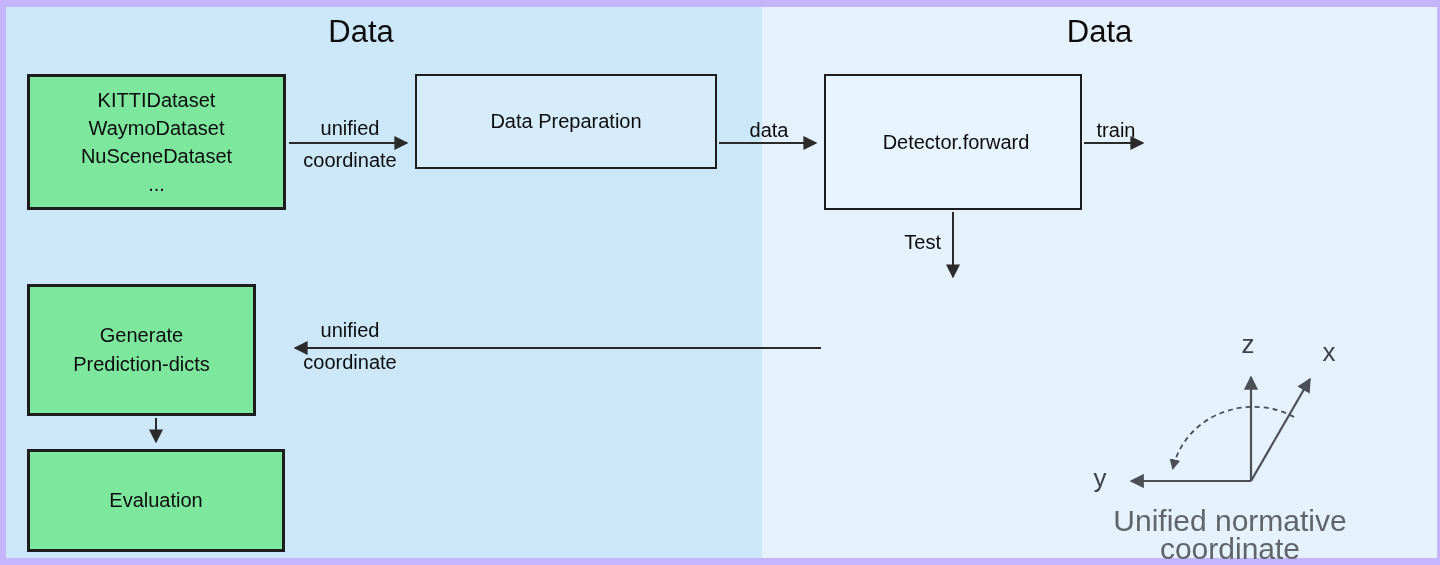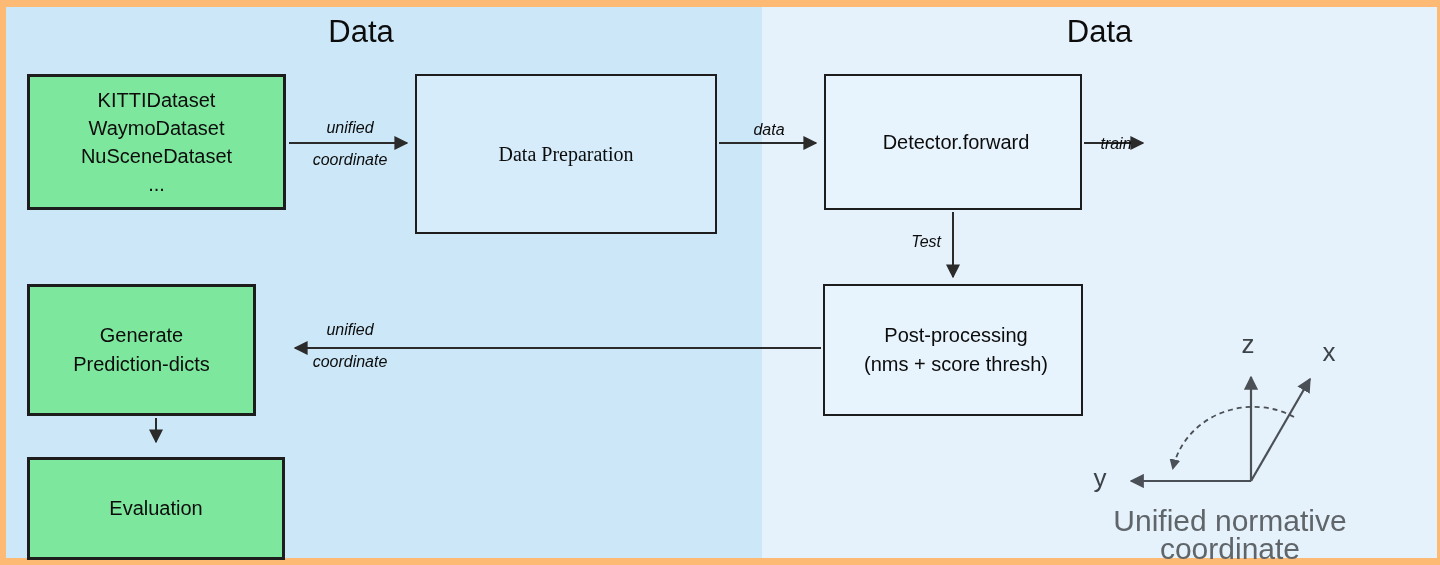--- a/index.html
+++ b/index.html
@@ -1,44 +1,44 @@
 <!DOCTYPE html>
 <html style="--panel_data_bg: #cce8f8; --panel_model_bg: #e5f2fb; --green_box_fill: #7de79d; --blue_box_fill_left: #d6ecfa; --blue_box_fill_right: #e8f4fd; --box_border: #1d1d1d; --arrow: #2b2b2b; --axes: #4a5056; --caption_text: #5f6569; --text: #111111;"><head>
 <meta charset="utf-8">
 <style>
   html,body{margin:0;padding:0;background:#ffffff;}
   .stage{
-    position:relative;width:1440px;height:565px;background:#fdba74;overflow:hidden;
+    position:relative;width:1440px;height:565px;background:#c4b5fd;overflow:hidden;
     font-family:"Liberation Sans","DejaVu Sans",sans-serif;color:var(--text,#111);
   }
   .panel{position:absolute;top:7px;height:551px;}
   .panel-data{left:6px;width:756px;background:var(--panel_data_bg,#cce8f8);}
   .panel-model{left:762px;width:675px;background:var(--panel_model_bg,#e5f2fb);}
   .panel-title{position:absolute;font-size:31px;line-height:36px;text-align:center;color:#0c0c0c;}
   .title-data{left:6px;top:14px;width:710px;}
   .title-model{left:762px;top:14px;width:675px;}
   .box{
     position:absolute;display:flex;flex-direction:column;align-items:center;justify-content:center;
     text-align:center;font-size:20px;line-height:29px;color:#0c0c0c;box-sizing:border-box;
     border:2px solid var(--box_border,#1d1d1d);
   }
   .box-green{background:var(--green_box_fill,#7de79d);border-width:3px;}
   .box-blue-left{background:var(--blue_box_fill_left,#d6ecfa);}
   .box-blue-right{background:var(--blue_box_fill_right,#e8f4fd);padding-left:6px;}
   .box-datasets{left:27px;top:74px;width:259px;height:136px;line-height:28px;}
-  .box-dataprep{left:415px;top:74px;width:302px;height:160px;font-family:Liberation Serif, serif;}
+  .box-dataprep{left:415px;top:74px;width:302px;height:95px;}
   .box-detector{left:824px;top:74px;width:258px;height:136px;}
   .box-optimization{left:1150px;top:74px;width:256px;height:136px;}
   .box-postproc{left:823px;top:284px;width:260px;height:132px;}
   .box-generate{left:27px;top:284px;width:229px;height:132px;}
-  .box-evaluation{left:27px;top:449px;width:258px;height:103px;margin-top:8px;}
-  .edge-label{position:absolute;font-size:16px;line-height:32px;text-align:center;color:#0c0c0c;white-space:nowrap;font-style:italic;}
+  .box-evaluation{left:27px;top:449px;width:258px;height:103px;}
+  .edge-label{position:absolute;font-size:20px;line-height:32px;text-align:center;color:#0c0c0c;white-space:nowrap;}
   .lbl-unified-top{left:287px;top:112px;width:126px;}
   .lbl-data{left:719px;top:114px;width:100px;}
-  .lbl-train{left:1082px;top:128px;width:68px;}
+  .lbl-train{left:1082px;top:114px;width:68px;}
   .lbl-test{left:856px;top:226px;width:85px;text-align:right;}
   .lbl-prediction{left:690px;top:327px;width:125px;text-align:right;}
   .lbl-unified-bottom{left:287px;top:314px;width:126px;}
   .wires{position:absolute;left:0;top:0;pointer-events:none;}
   .axis-label{position:absolute;font-size:26px;line-height:28px;width:30px;text-align:center;color:#3d4449;}
   .lbl-z{left:1233px;top:330px;}
   .lbl-x{left:1314px;top:338px;}
   .lbl-y{left:1085px;top:464px;}
   .axes-caption{position:absolute;left:1040px;top:507px;width:380px;text-align:center;
     font-size:30px;line-height:28px;color:var(--caption_text,#5f6569);}
@@ -89,24 +89,20 @@
 
   <div class="box box-blue-left box-dataprep">
     <span>Data Preparation</span>
   </div>
 
   <div class="box box-blue-right box-detector">
     <span>Detector.forward</span>
   </div>
 
 
-  <div class="box box-blue-right box-postproc">
-    <span>Post-processing</span>
-    <span>(nms + score thresh)</span>
-  </div>
 
   <div class="box box-green box-generate">
     <span>Generate</span>
     <span>Prediction-dicts</span>
   </div>
 
   <div class="box box-green box-evaluation">
     <span>Evaluation</span>
   </div>
 

